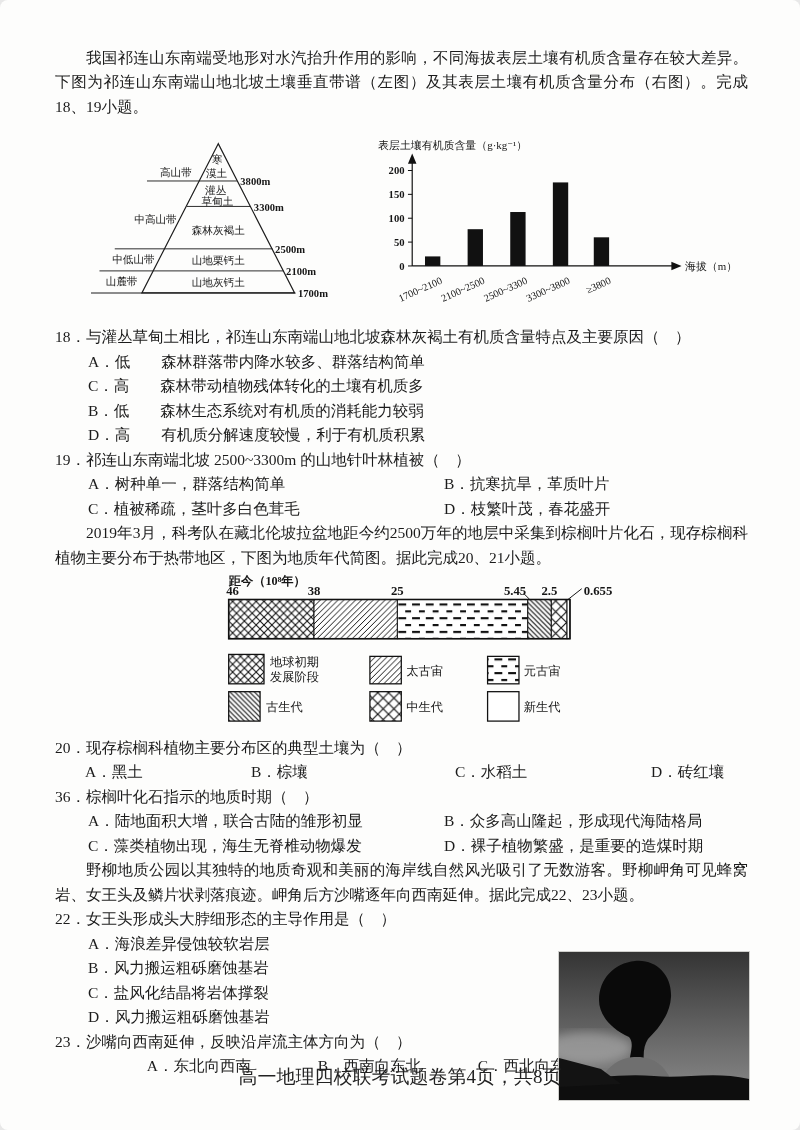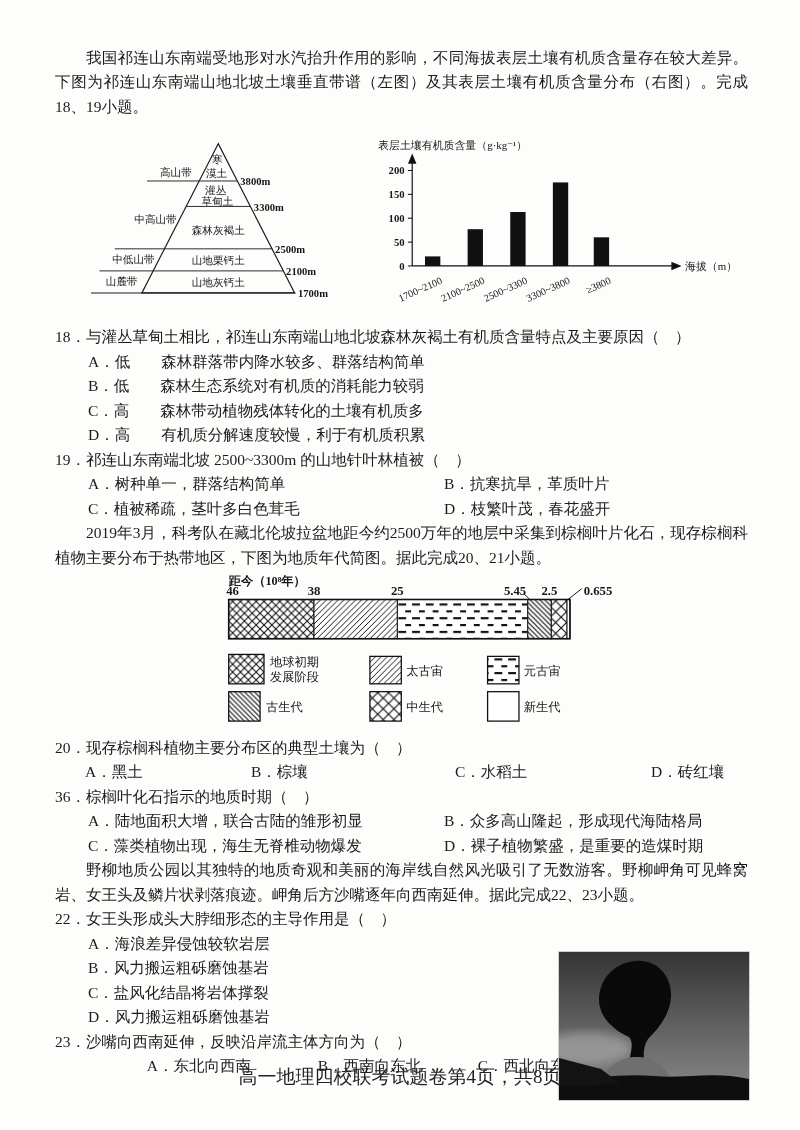--- a/index.html
+++ b/index.html
@@ -8,20 +8,21 @@
     width:800px;height:1130px;
     margin:0 auto;
     background:#fdfdfc;
     color:#1b1b1b;
     font-family:"Liberation Serif","DejaVu Serif",serif;
     font-size:15.5px;
     line-height:1.58;
     box-sizing:border-box;
     padding:46px 52px 0 55px;
     overflow:hidden;
+    border-radius:8px;
   }
   .para{margin:0;text-align:justify;}
   .indent{text-indent:2em;}
   .fig-row{display:flex;align-items:flex-start;margin:2px 0 6px 0;}
   .fig-row .pyr{margin-left:36px;}
   .fig-row .bar{margin-left:2px;margin-top:6px;}
   .q{margin:0;}
   .q .stem{margin:0;}
   .opts-stack .opt{margin-left:33px;}
   .opts-grid2{display:grid;grid-template-columns:356px auto;margin-left:33px;}
@@ -112,22 +113,22 @@
           <text transform="translate(232,172) rotate(-24)" text-anchor="end" font-size="12">3300~3800</text>
           <text transform="translate(280,172) rotate(-24)" text-anchor="end" font-size="12">≥3800</text>
         </g>
     </svg>
   </div>
 
   <div class="q">
     <div class="stem">18．与灌丛草甸土相比，祁连山东南端山地北坡森林灰褐土有机质含量特点及主要原因（　）</div>
     <div class="opts-stack">
       <div class="opt">A．低　　森林群落带内降水较多、群落结构简单</div>
+      <div class="opt">C．高　　森林带动植物残体转化的土壤有机质多</div>
       <div class="opt">B．低　　森林生态系统对有机质的消耗能力较弱</div>
-      <div class="opt">C．高　　森林带动植物残体转化的土壤有机质多</div>
       <div class="opt">D．高　　有机质分解速度较慢，利于有机质积累</div>
     </div>
   </div>
 
   <div class="q">
     <div class="stem">19．祁连山东南端北坡 2500~3300m 的山地针叶林植被（　）</div>
     <div class="opts-grid2">
       <div>A．树种单一，群落结构简单</div>
       <div>B．抗寒抗旱，革质叶片</div>
       <div>C．植被稀疏，茎叶多白色茸毛</div>

